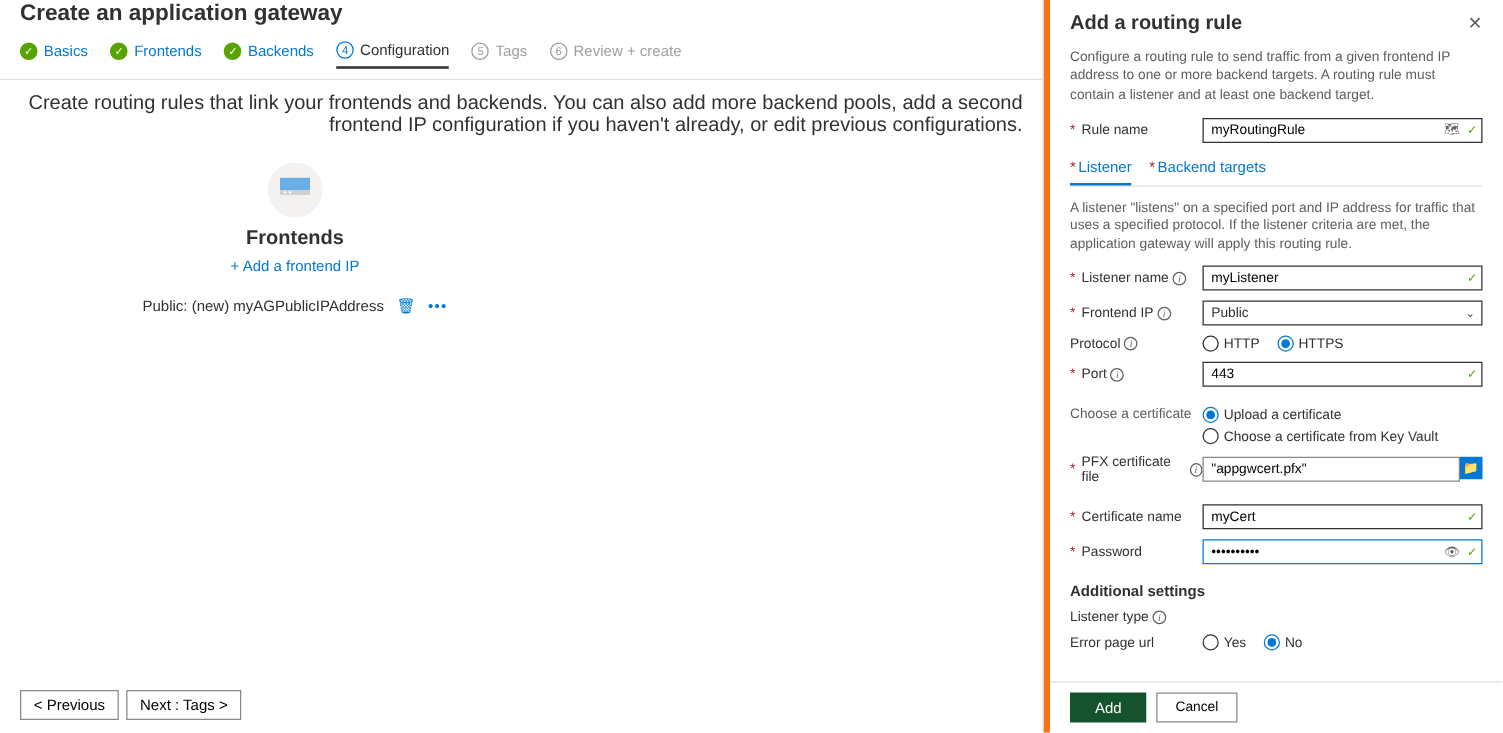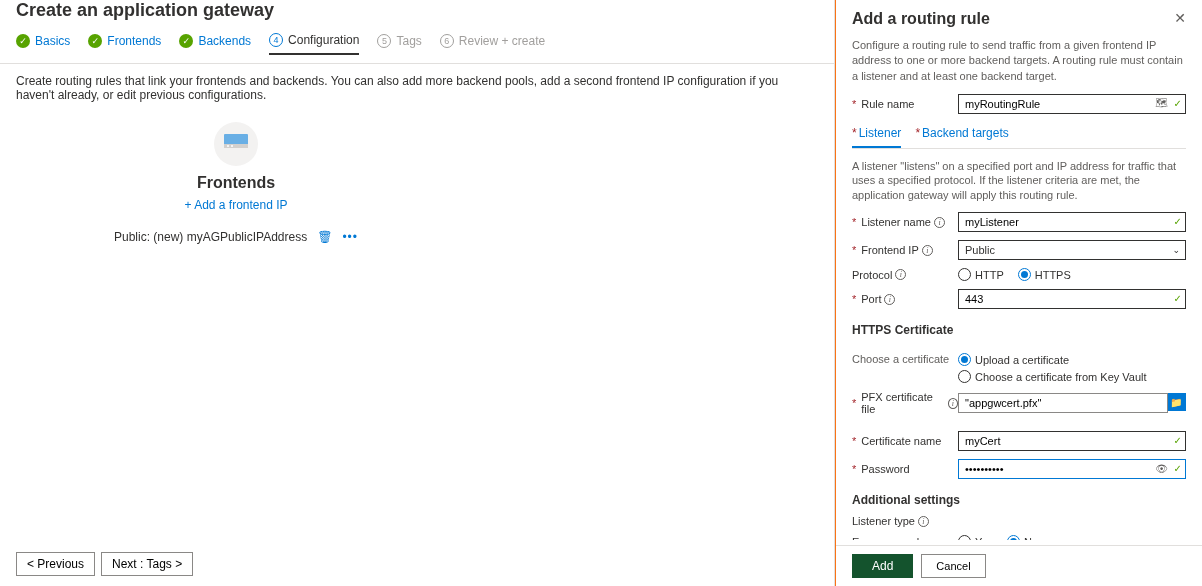--- a/index.html
+++ b/index.html
@@ -11,36 +11,36 @@
 .page-title { padding: 0 16px 12px; font-size: 18px; font-weight: 600; }
 .steps-row { display: flex; gap: 18px; padding: 0 16px 8px; border-bottom: 1px solid #e1dfdd; }
 .step { display: flex; align-items: center; gap: 5px; padding-bottom: 6px; font-size: 12px; }
 .step .circle { width: 14px; height: 14px; border-radius: 50%; display: flex; align-items: center; justify-content: center; font-size: 9px; }
 .step.done .circle { background: #57a300; color: #fff; }
 .step.done { color: #0078d4; }
 .step.selected .circle { border: 1px solid #0078d4; color: #0078d4; background: #fff; }
 .step.selected { color: #323130; border-bottom: 2px solid #323130; }
 .step.pending .circle { border: 1px solid #a19f9d; color: #a19f9d; }
 .step.pending { color: #a19f9d; }
-.instruction { padding: 10px 16px; font-size: 12px; color: #323130; }
+.instruction { padding: 10px 16px; font-size: 16px; color: #323130; text-align: right; }
 .canvas { padding: 10px 16px; display: flex; gap: 120px; justify-content: flex-start; }
 .col { display: flex; flex-direction: column; align-items: center; width: 280px; }
 .col-title { font-size: 16px; font-weight: 600; margin-top: 8px; }
 .iconbox { width: 44px; height: 44px; border-radius: 50%; background: #f3f2f1; display: flex; align-items: center; justify-content: center; }
 .link-action { color: #0078d4; font-size: 12px; margin-top: 6px; cursor: pointer; }
 .frontend-item { display: flex; align-items: center; gap: 10px; margin-top: 18px; font-size: 12px; }
 .frontend-item .del { color: #0078d4; cursor: pointer; }
 .frontend-item .more { color: #0078d4; cursor: pointer; letter-spacing: 1px; }
 .add-rule-card { border: 1px solid #e1dfdd; width: 130px; height: 70px; margin-top: 12px; display: flex; flex-direction: column; align-items: center; justify-content: center; box-shadow: 0 1px 2px rgba(0,0,0,0.06); cursor: pointer; }
 .plus { color: #0078d4; font-size: 28px; font-weight: 200; line-height: 1; }
 .add-rule-card .lbl { color: #0078d4; font-size: 12px; margin-top: 4px; }
 .footer-left { position: absolute; bottom: 10px; left: 16px; display: flex; gap: 6px; justify-content: center; }
 .btn-outline { border: 1px solid #8a8886; background: #fff; padding: 4px 10px; font-size: 12px; cursor: pointer; }
 
-.panel { width: 367px; height: 586px; float: left; position: relative; background: #fff; border-left: 1px solid #f97316; }
+.panel { width: 367px; height: 586px; float: left; position: relative; background: #fff; border-left: 5px solid #f97316; }
 .panel-header { padding: 10px 16px 6px; display: flex; justify-content: space-between; align-items: flex-start; }
 .panel-title { font-size: 16px; font-weight: 600; }
 .close-x { font-size: 14px; color: #605e5c; cursor: pointer; }
 .panel-body { padding: 4px 16px 60px; overflow-y: auto; height: calc(100% - 80px); }
 .panel-desc { font-size: 11px; color: #605e5c; line-height: 1.4; margin-bottom: 10px; }
 .field-row { display: flex; align-items: center; margin-bottom: 8px; }
 .field-label { width: 106px; font-size: 11px; color: #323130; display: flex; align-items: center; gap: 3px; }
 .req { color: #a4262c; margin-right: 2px; }
 .info-i { width: 11px; height: 11px; border-radius: 50%; border: 1px solid #605e5c; display: inline-flex; align-items: center; justify-content: center; font-size: 8px; color: #605e5c; font-style: italic; font-family: serif; }
 .field-ctrl { flex: 1; position: relative; }
@@ -204,21 +204,20 @@
           <span class="req">*</span>
           <span>Port</span> 
           <span class="info-i">i</span>
         </div>
       <div class="field-ctrl">
         <input class="txt valid" value="443" style="">
         <span class="chk">✓</span>
       </div>
     </div>
 
-    <div class="subhead">HTTPS Certificate</div>
 
     <div class="field-row" style="align-items:flex-start;margin-top:16px;">
       <div class="field-label" style="color:#605e5c;">
           <span>Choose a certificate</span>
         </div>
       <div class="field-ctrl" style="display:flex;flex-direction:column;gap:4px;">
         <label class="radio">
             <span class="rdot on"></span>
             <span>Upload a certificate</span>
           </label>

